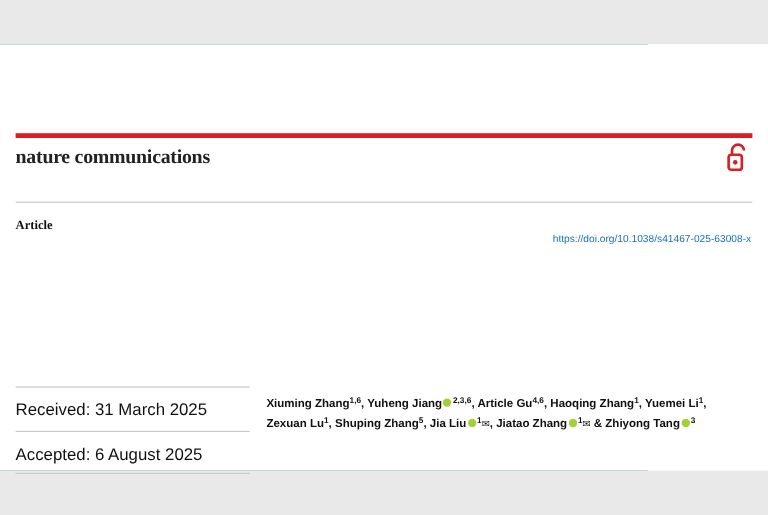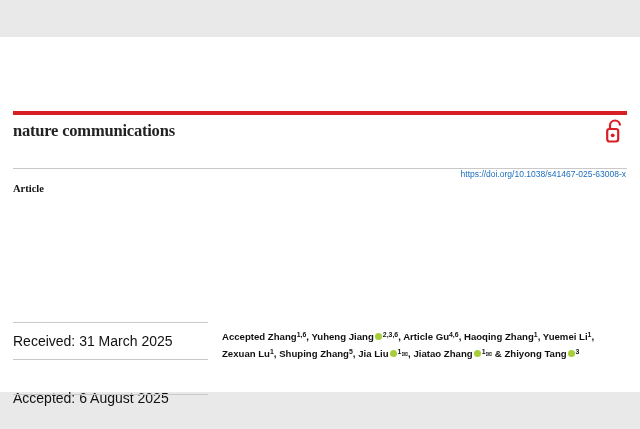--- a/index.html
+++ b/index.html
@@ -84,21 +84,21 @@
     left: 13px;
     top: 146px;
     font-family: Liberation Serif, serif;
     font-size: 10.5px;
     font-weight: 700;
     color: #111111;
   }
   .doi {
     position: absolute;
     right: 14px;
-    top: 132px;
+    top: 157px;
     font-family: "Liberation Sans", sans-serif;
     font-size: 8.5px;
     color: #1a6ebd;
     text-decoration: none;
     padding-left: 32px;
   }
   .title {
     position: absolute;
     left: 11px;
     top: 163px;
@@ -139,21 +139,21 @@
     background: #c9c9c9;
   }
   .hist-line {
     position: absolute;
     left: 13px;
     font-family: "Liberation Sans", sans-serif;
     font-size: 14px;
     color: #111111;
   }
   .hist-received { top: 296px; }
-  .hist-accepted { top: 333px; margin-top: 20px; }
+  .hist-accepted { top: 333px; }
 
   .authors {
     position: absolute;
     left: 222px;
     top: 292px;
     width: 405px;
     font-family: "Liberation Sans", sans-serif;
     font-size: 9.6px;
     font-weight: 700;
     line-height: 1.75;
@@ -209,18 +209,18 @@
     <a class="doi" href="#">https://doi.org/10.1038/s41467-025-63008-x</a>
 
 
     <div class="meta-rule-top"></div>
     <div class="hist-line hist-received">Received: 31 March 2025</div>
     <div class="meta-rule-mid"></div>
     <div class="hist-line hist-accepted">Accepted: 6 August 2025</div>
     <div class="meta-rule-bottom"></div>
 
     <div class="authors">
-      <span id="author-line-1"><span>Accepted Zhang</span><sup>1,6</sup><span>, </span><span>Yuheng Jiang</span><span class="orcid"></span><sup>2,3,6</sup><span>, </span><span>Article Gu</span><sup>4,6</sup><span>, </span><span>Haoqing Zhang</span><sup>1</sup><span>, </span><span>Yuemei Li</span><sup>1</sup><span>,</span></span><br>
+      <span id="author-line-1"><span>Xiuming Zhang</span><sup>1,6</sup><span>, </span><span>Yuheng Jiang</span><span class="orcid"></span><sup>2,3,6</sup><span>, </span><span>Article Gu</span><sup>4,6</sup><span>, </span><span>Haoqing Zhang</span><sup>1</sup><span>, </span><span>Yuemei Li</span><sup>1</sup><span>,</span></span><br>
       <span id="author-line-2"><span>Zexuan Lu</span><sup>1</sup><span>, </span><span>Shuping Zhang</span><sup>5</sup><span>, </span><span>Jia Liu</span><span class="orcid"></span><sup>1</sup><span class="env-glyph">✉</span><span>, </span><span>Jiatao Zhang</span><span class="orcid"></span><sup>1</sup><span class="env-glyph">✉</span><span> &amp; </span><span>Zhiyong Tang</span><span class="orcid"></span><sup>3</sup></span>
     </div>
 
   </div>
 </div>
 
 </body></html>

